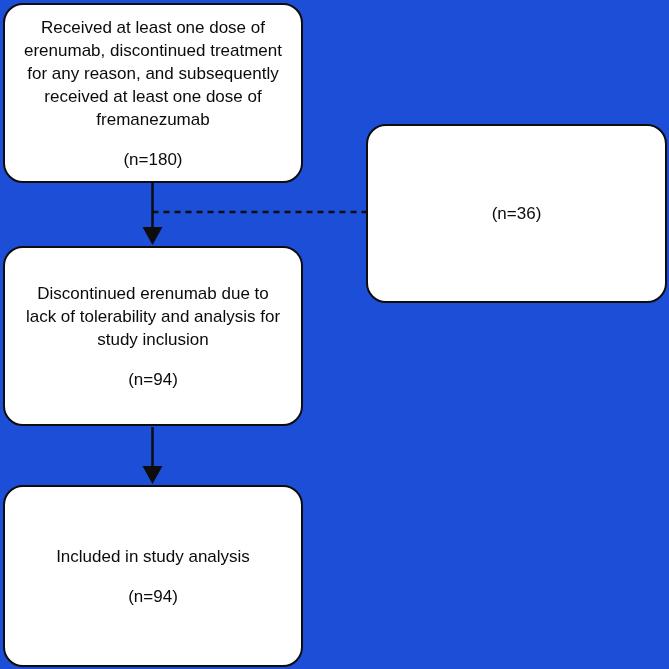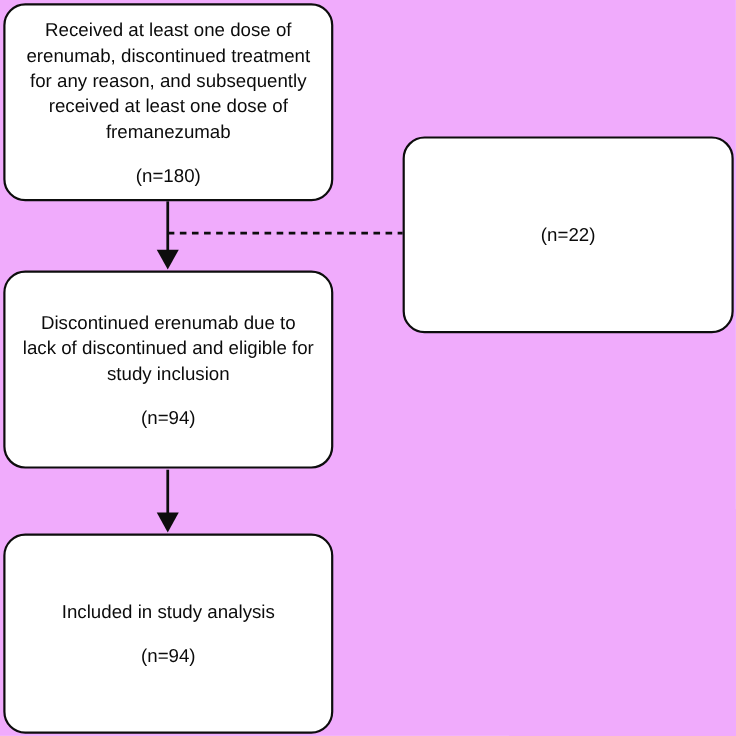--- a/index.html
+++ b/index.html
@@ -4,21 +4,21 @@
 <style>
   html, body {
     margin: 0;
     padding: 0;
     background: #ffffff;
   }
   .canvas {
     position: relative;
     width: 669px;
     height: 669px;
-    background: #f0abfc;
+    background: #1d4ed8;
     font-family: "Liberation Sans", "DejaVu Sans", sans-serif;
     color: #0b0b0b;
     overflow: hidden;
   }
   .connectors {
     position: absolute;
     left: 0;
     top: 0;
     width: 669px;
     height: 669px;
@@ -76,26 +76,26 @@
   <div class="flow-box box-cohort">
     <div class="box-text">Received at least one dose of
 erenumab, discontinued treatment
 for any reason, and subsequently
 received at least one dose of
 fremanezumab</div>
     <div class="box-count">(n=180)</div>
   </div>
 
   <div class="flow-box box-excluded">
-    <div class="box-count">(n=22)</div>
+    <div class="box-count">(n=36)</div>
   </div>
 
   <div class="flow-box box-eligible">
     <div class="box-text">Discontinued erenumab due to
-lack of discontinued and eligible for
+lack of tolerability and analysis for
 study inclusion</div>
     <div class="box-count">(n=94)</div>
   </div>
 
   <div class="flow-box box-analysis">
     <div class="box-text">Included in study analysis</div>
     <div class="box-count">(n=94)</div>
   </div>
 
 </div>

